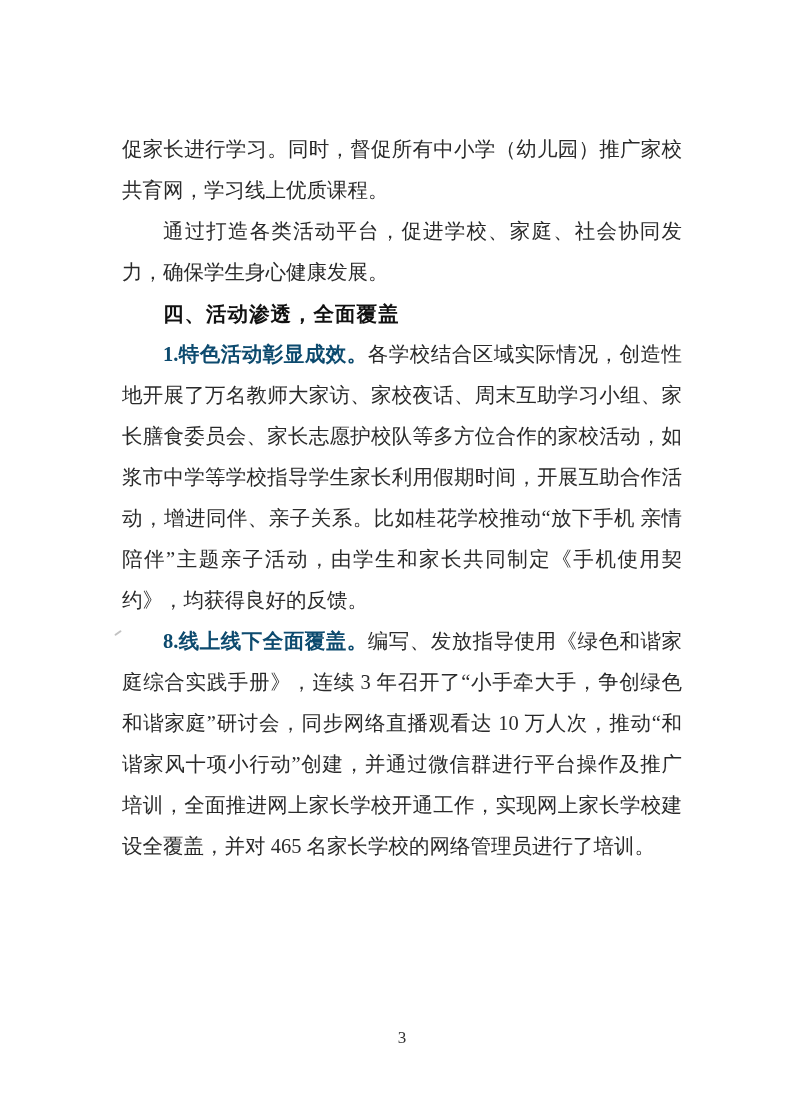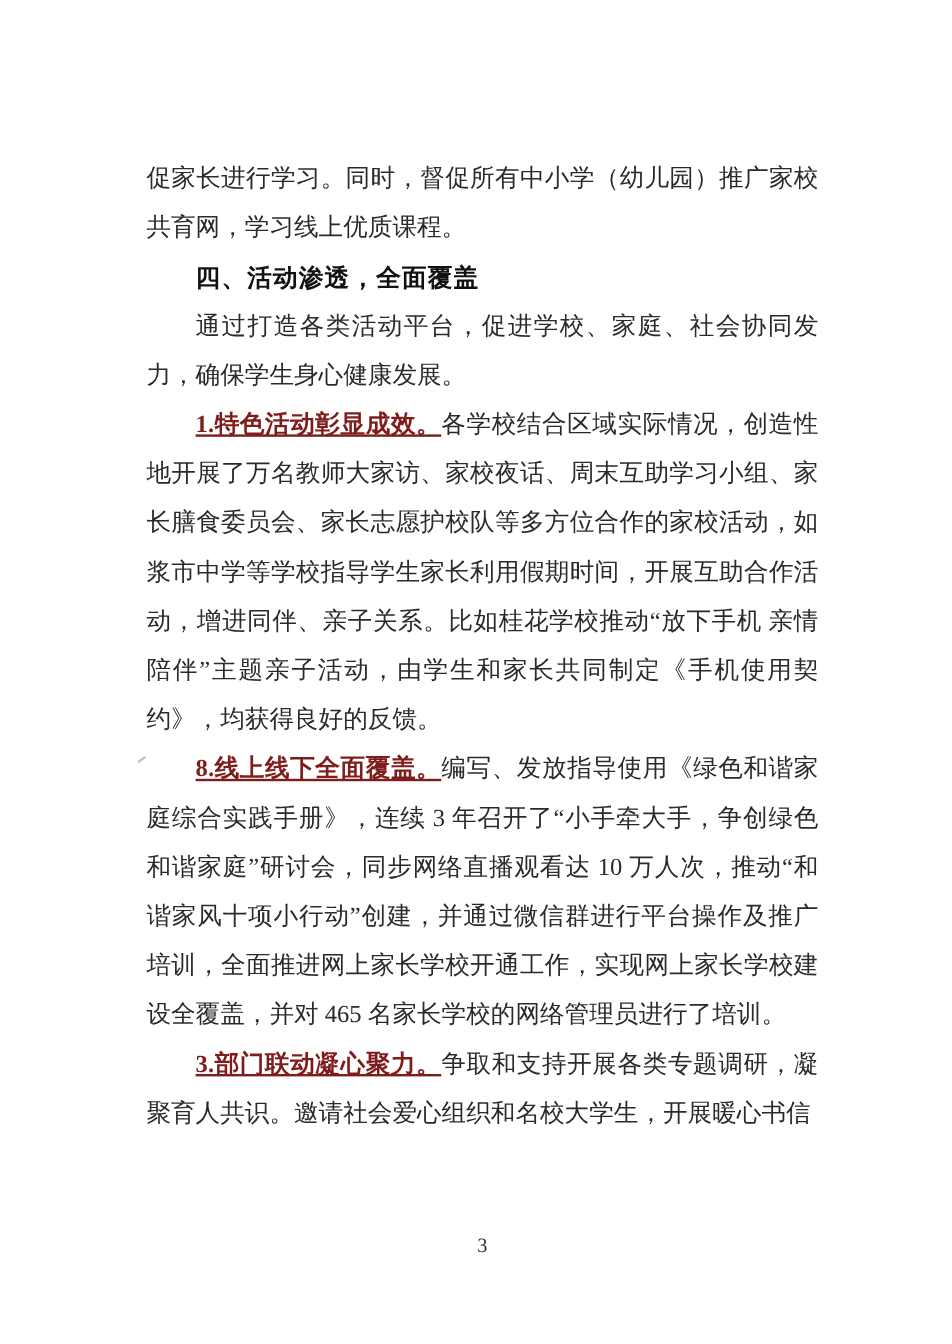--- a/index.html
+++ b/index.html
@@ -34,22 +34,21 @@
     text-indent: 2em;
   }
   .heading {
     font-family: "Liberation Sans", "DejaVu Sans", sans-serif;
     font-weight: bold;
     color: #111111;
     letter-spacing: 1px;
   }
   .lead {
     font-weight: bold;
-    color: #7f1d1d;
-    text-decoration: underline;
+    color: #0c4a6e;
   }
   .scan-artifact {
     position: absolute;
     left: 114px;
     top: 632px;
     width: 8px;
     height: 2px;
     background: #a8a8a8;
     border-radius: 1px;
     transform: rotate(-35deg);
@@ -70,29 +69,28 @@
 </style>
 </head>
 <body>
 
 <div class="page">
 
   <div class="content">
 
     <p class="para">促家长进行学习。同时，督促所有中小学（幼儿园）推广家校共育网，学习线上优质课程。</p>
 
+    <p class="para indent">通过打造各类活动平台，促进学校、家庭、社会协同发力，确保学生身心健康发展。</p>
+
     <p class="para indent heading">四、活动渗透，全面覆盖</p>
-
-    <p class="para indent">通过打造各类活动平台，促进学校、家庭、社会协同发力，确保学生身心健康发展。</p>
 
     <p class="para indent"><b class="lead">1.特色活动彰显成效。</b><span>各学校结合区域实际情况，创造性地开展了万名教师大家访、家校夜话、周末互助学习小组、家长膳食委员会、家长志愿护校队等多方位合作的家校活动，如浆市中学等学校指导学生家长利用假期时间，开展互助合作活动，增进同伴、亲子关系。比如桂花学校推动“放下手机 亲情陪伴”主题亲子活动，由学生和家长共同制定《手机使用契约》，均获得良好的反馈。</span></p>
 
     <p class="para indent"><b class="lead">8.线上线下全面覆盖。</b><span>编写、发放指导使用《绿色和谐家庭综合实践手册》，连续 3 年召开了“小手牵大手，争创绿色和谐家庭”研讨会，同步网络直播观看达 10 万人次，推动“和谐家风十项小行动”创建，并通过微信群进行平台操作及推广培训，全面推进网上家长学校开通工作，实现网上家长学校建设全覆盖，并对 465 名家长学校的网络管理员进行了培训。</span></p>
 
-    <p class="para indent"><b class="lead">3.部门联动凝心聚力。</b><span>争取和支持开展各类专题调研，凝聚育人共识。邀请社会爱心组织和名校大学生，开展暖心书信</span></p>
 
   </div>
 
   <div class="scan-artifact"></div>
 
   <div class="footer">
     <span class="pagenum">3</span>
   </div>
 
 </div>

